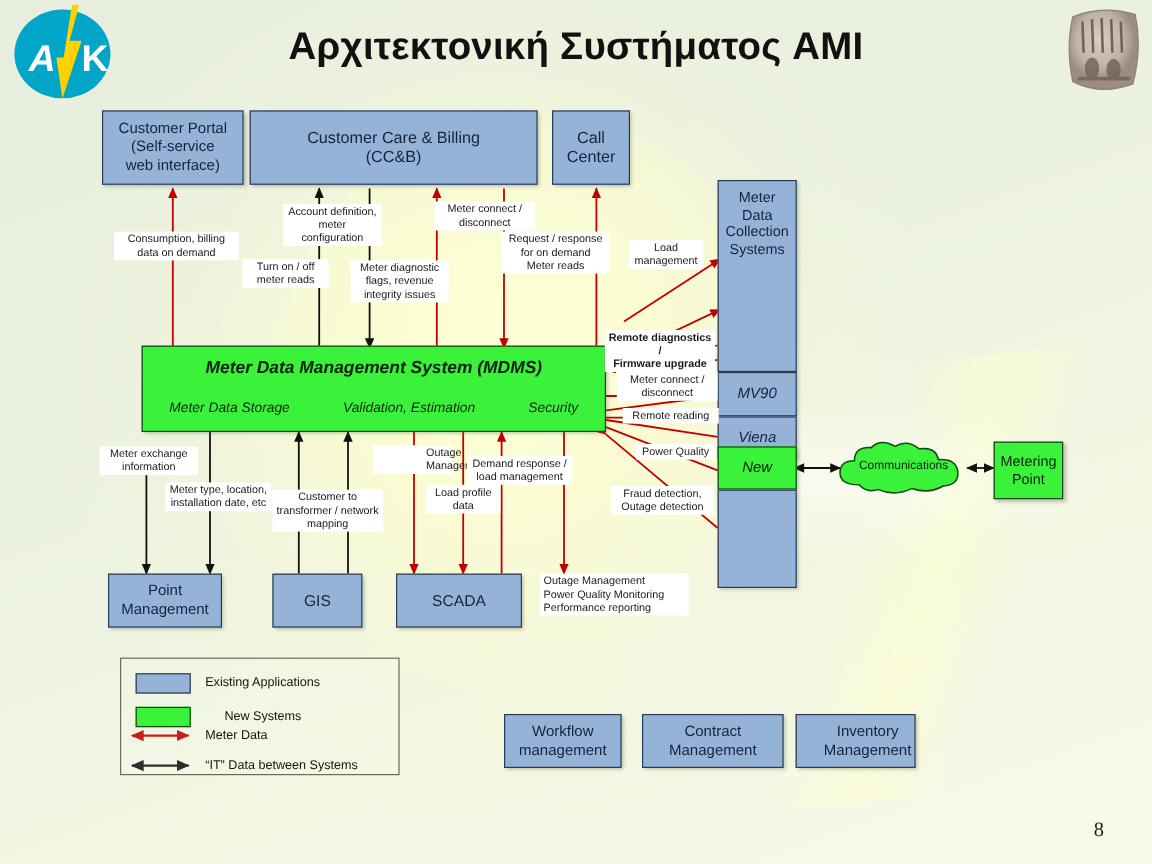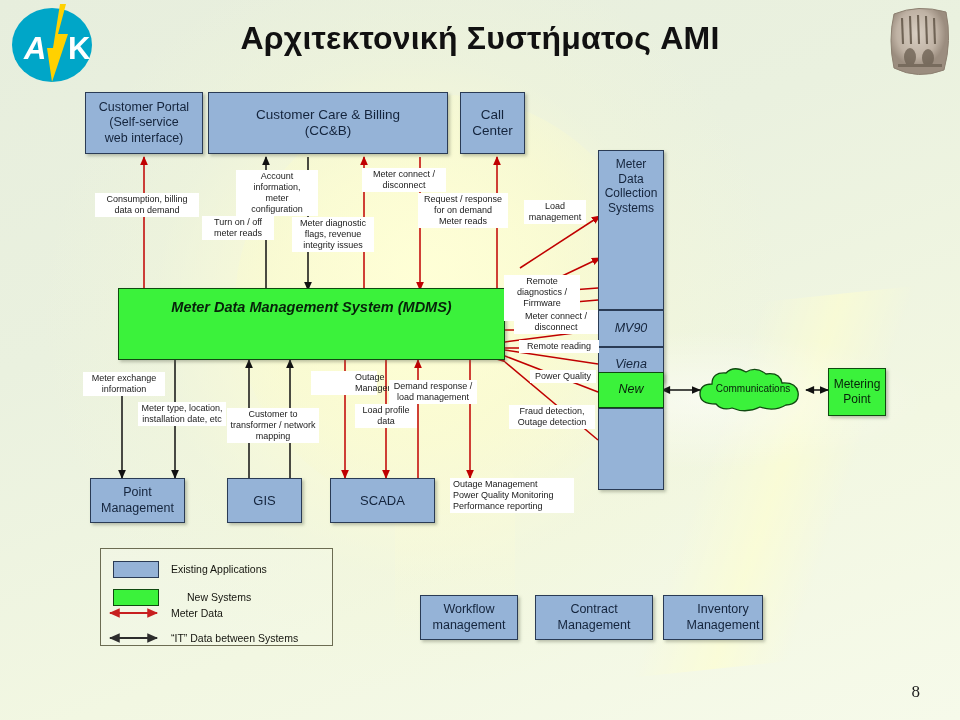--- a/index.html
+++ b/index.html
@@ -224,20 +224,25 @@
   </div>
   <div class="blk green" style="left:598px;top:372px;width:66px;height:36px;font-size:12.5px;font-style:italic;">
     <span>New</span>
   </div>
   <div class="blk" style="left:598px;top:408px;width:66px;height:82px;">
     <span></span>
   </div>
 
   <div class="blk green" style="left:118px;top:288px;width:387px;height:72px;display:block;">
     <div style="font-size:14.5px;font-weight:bold;font-style:italic;margin-top:10px;">Meter Data Management System (MDMS)</div>
+    <div style="display:flex;justify-content:space-around;margin-top:16px;font-size:11.5px;font-style:italic;">
+      <span>Meter Data Storage</span>
+      <span>Validation, Estimation</span>
+      <span>Security</span>
+    </div>
   </div>
 
   <div class="blk" style="left:90px;top:478px;width:95px;height:45px;font-size:12.5px;">
     <span>
         <span>Point</span>
           <span>Management</span>
       </span>
   </div>
   <div class="blk" style="left:227px;top:478px;width:75px;height:45px;font-size:13px;">
     <span>GIS</span>
@@ -282,21 +287,21 @@
     <div>Consumption, billing</div>
     <div>data on demand</div>
   </div>
 
   <div class="lbl" style="left:202px;top:216px;width:72px;">
     <div>Turn on / off</div>
     <div>meter reads</div>
   </div>
 
   <div class="lbl" style="left:236px;top:170px;width:82px;">
-    <div>Account information,</div>
+    <div>Account definition,</div>
     <div>meter</div>
     <div>configuration</div>
   </div>
 
   <div class="lbl" style="left:292px;top:217px;width:82px;">
     <div>Meter diagnostic</div>
     <div>flags, revenue</div>
     <div>integrity issues</div>
   </div>
 
@@ -309,21 +314,21 @@
     <div>Request / response</div>
     <div>for on demand</div>
     <div>Meter reads</div>
   </div>
 
   <div class="lbl" style="left:524px;top:200px;width:62px;">
     <div>Load</div>
     <div>management</div>
   </div>
 
-  <div class="lbl" style="left:504px;top:275px;width:76px;">
+  <div class="lbl" style="left:504px;top:275px;width:92px;font-weight:bold;">
     <div>Remote diagnostics /</div>
     <div>Firmware upgrade</div>
   </div>
 
   <div class="lbl" style="left:514px;top:310px;width:84px;">
     <div>Meter connect /</div>
     <div>disconnect</div>
   </div>
 
   <div class="lbl" style="left:519px;top:340px;width:80px;">

